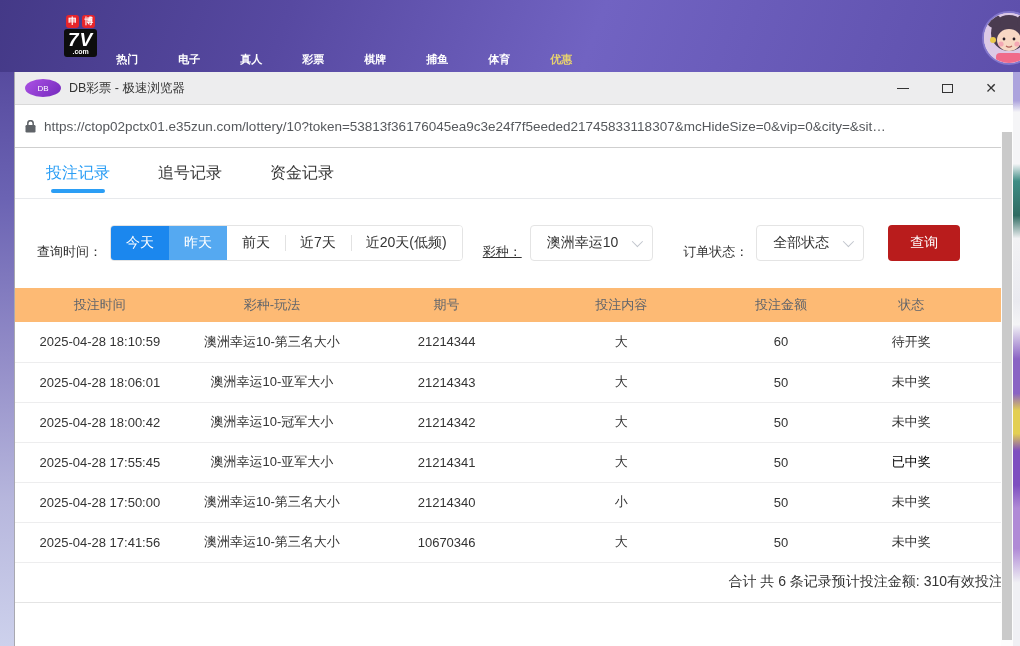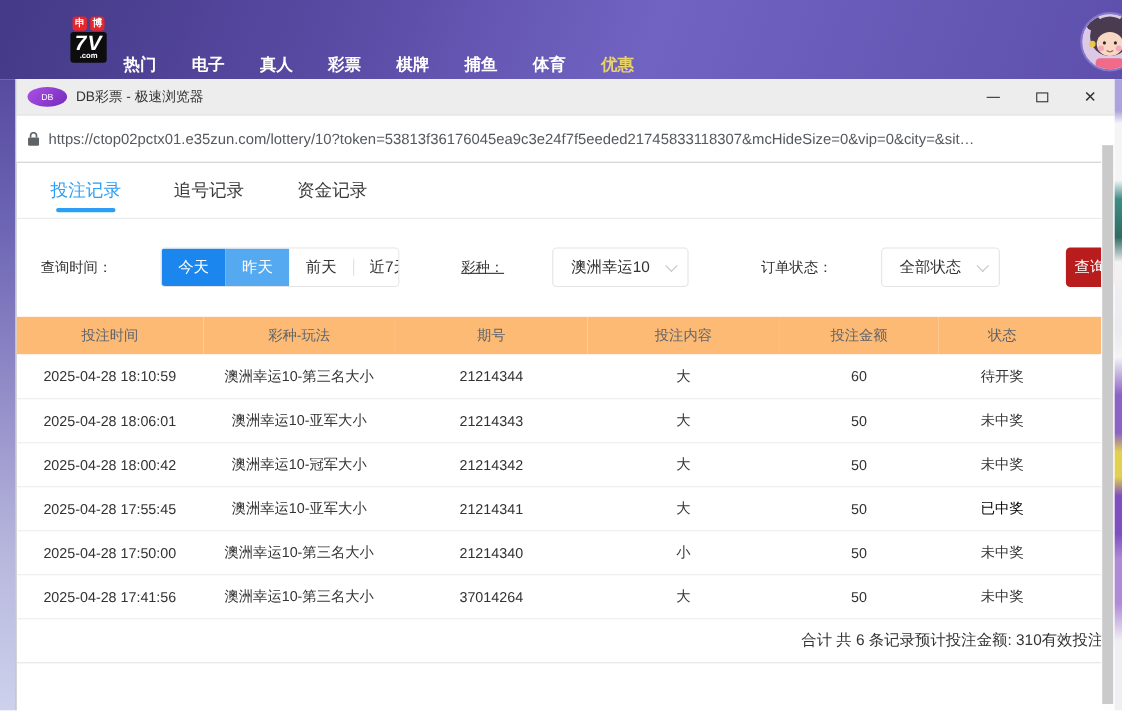--- a/index.html
+++ b/index.html
@@ -12,21 +12,21 @@
     display:flex; align-items:center; }
   .logo { margin-left:64px; display:flex; flex-direction:column; align-items:center; cursor:pointer; }
   .logo-red-row { display:flex; gap:3px; margin-bottom:1px; }
   .logo-red { width:13px; height:13px; background:#e8252b; border-radius:3px; color:#fff;
     font-size:9px; font-weight:bold; display:flex; align-items:center; justify-content:center; }
   .logo-black { background:#0d0d0d; border-radius:3px; padding:1px 4px 2px; display:flex;
     flex-direction:column; align-items:center; line-height:1; }
   .logo-7v { color:#fff; font-weight:900; font-size:19px; font-style:italic; letter-spacing:1px; }
   .logo-com { color:#fff; font-size:7px; font-weight:bold; margin-top:-1px; }
   .nav { display:flex; gap:30px; margin-left:14px; }
-  .nav-item { width:32px; text-align:center; color:#fff; font-size:15px; font-weight:bold; cursor:pointer; white-space:nowrap;margin-top:46px; }
+  .nav-item { width:32px; text-align:center; color:#fff; font-size:11px; font-weight:bold; cursor:pointer; white-space:nowrap;margin-top:46px; }
   .nav-item.highlight { color:#e8d26e; }
   .avatar { position:absolute; right:-16px; top:11px; width:54px; height:54px; border-radius:50%;
     overflow:hidden; border:2px solid #8377cc; background:#e9d9ef; }
 
   
   .edge-strip { position:absolute; left:1013px; top:72px; width:7px; height:574px;
     background:linear-gradient(180deg,#aca3dd 0%,#aca3dd 5%,#f5f5f7 7%,#f5f5f7 16%,
       #3e8d85 19%,#2f6b62 25%,#f2f2f4 29%,#eaeaf0 40%,#f4f4f6 44%,
       #8a63c4 50%,#8a63c4 56%,#e3cf52 59%,#e3cf52 63%,#7e4fc0 66%,#7e4fc0 72%,
       #b08ad6 76%,#b08ad6 83%,#f0f0f4 89%,#f0f0f4 100%); }
@@ -57,21 +57,21 @@
   .content { position:relative; height:514px; overflow:hidden; }
 
   .tabbar { display:flex; gap:46px; padding-left:30px; border-bottom:1px solid #e7e9ec;
     height:51px; align-items:center; }
   .tab { font-size:16px; color:#3a3a3a; position:relative; height:100%; display:flex;
     align-items:center; width:66px; justify-content:center; cursor:pointer; }
   .tab.active { color:#2b9ef5; }
   .tab.active::after { content:""; position:absolute; bottom:5px; left:50%;
     transform:translateX(-50%); width:54px; height:4px; border-radius:3px; background:#2b9ef5; }
 
-  .filters { display:flex; align-items:center; padding:26px 0 0 22px; font-size:13px; color:#333;gap:36px; }
+  .filters { display:flex; align-items:flex-end; padding:26px 0 0 22px; font-size:13px; color:#333; }
   .filter-label { margin-right:8px; white-space:nowrap; }
   .seg { display:flex; border:1px solid #e4e4e4; border-radius:4px; overflow:hidden; height:36px; }
   .seg-item { padding:0 15px; display:flex; align-items:center; font-size:14px; color:#333;
     background:#fff; position:relative; cursor:pointer; white-space:nowrap; }
   .seg-item.primary { background:#1b87ee; color:#fff; }
   .seg-item.secondary { background:#55a9f1; color:#fff; }
   .seg-item.plain + .seg-item.plain::before { content:""; position:absolute; left:0; top:9px;
     bottom:9px; width:1px; background:#e2e2e2; }
   .lottery-label { margin-left:20px;text-decoration:underline; }
   .status-label { margin-left:30px; }
@@ -258,21 +258,21 @@
               <td>2025-04-28 17:50:00</td>
               <td>澳洲幸运10-第三名大小</td>
               <td>21214340</td>
               <td>小</td>
               <td>50</td>
               <td>未中奖</td>
             </tr>
             <tr>
               <td>2025-04-28 17:41:56</td>
               <td>澳洲幸运10-第三名大小</td>
-              <td>37014264</td>
+              <td>10670346</td>
               <td>大</td>
               <td>50</td>
               <td>未中奖</td>
             </tr>
           </tbody>
       </table>
     </div>
 
     <div class="summary">
       <span>合计 共 6 条记录</span>

